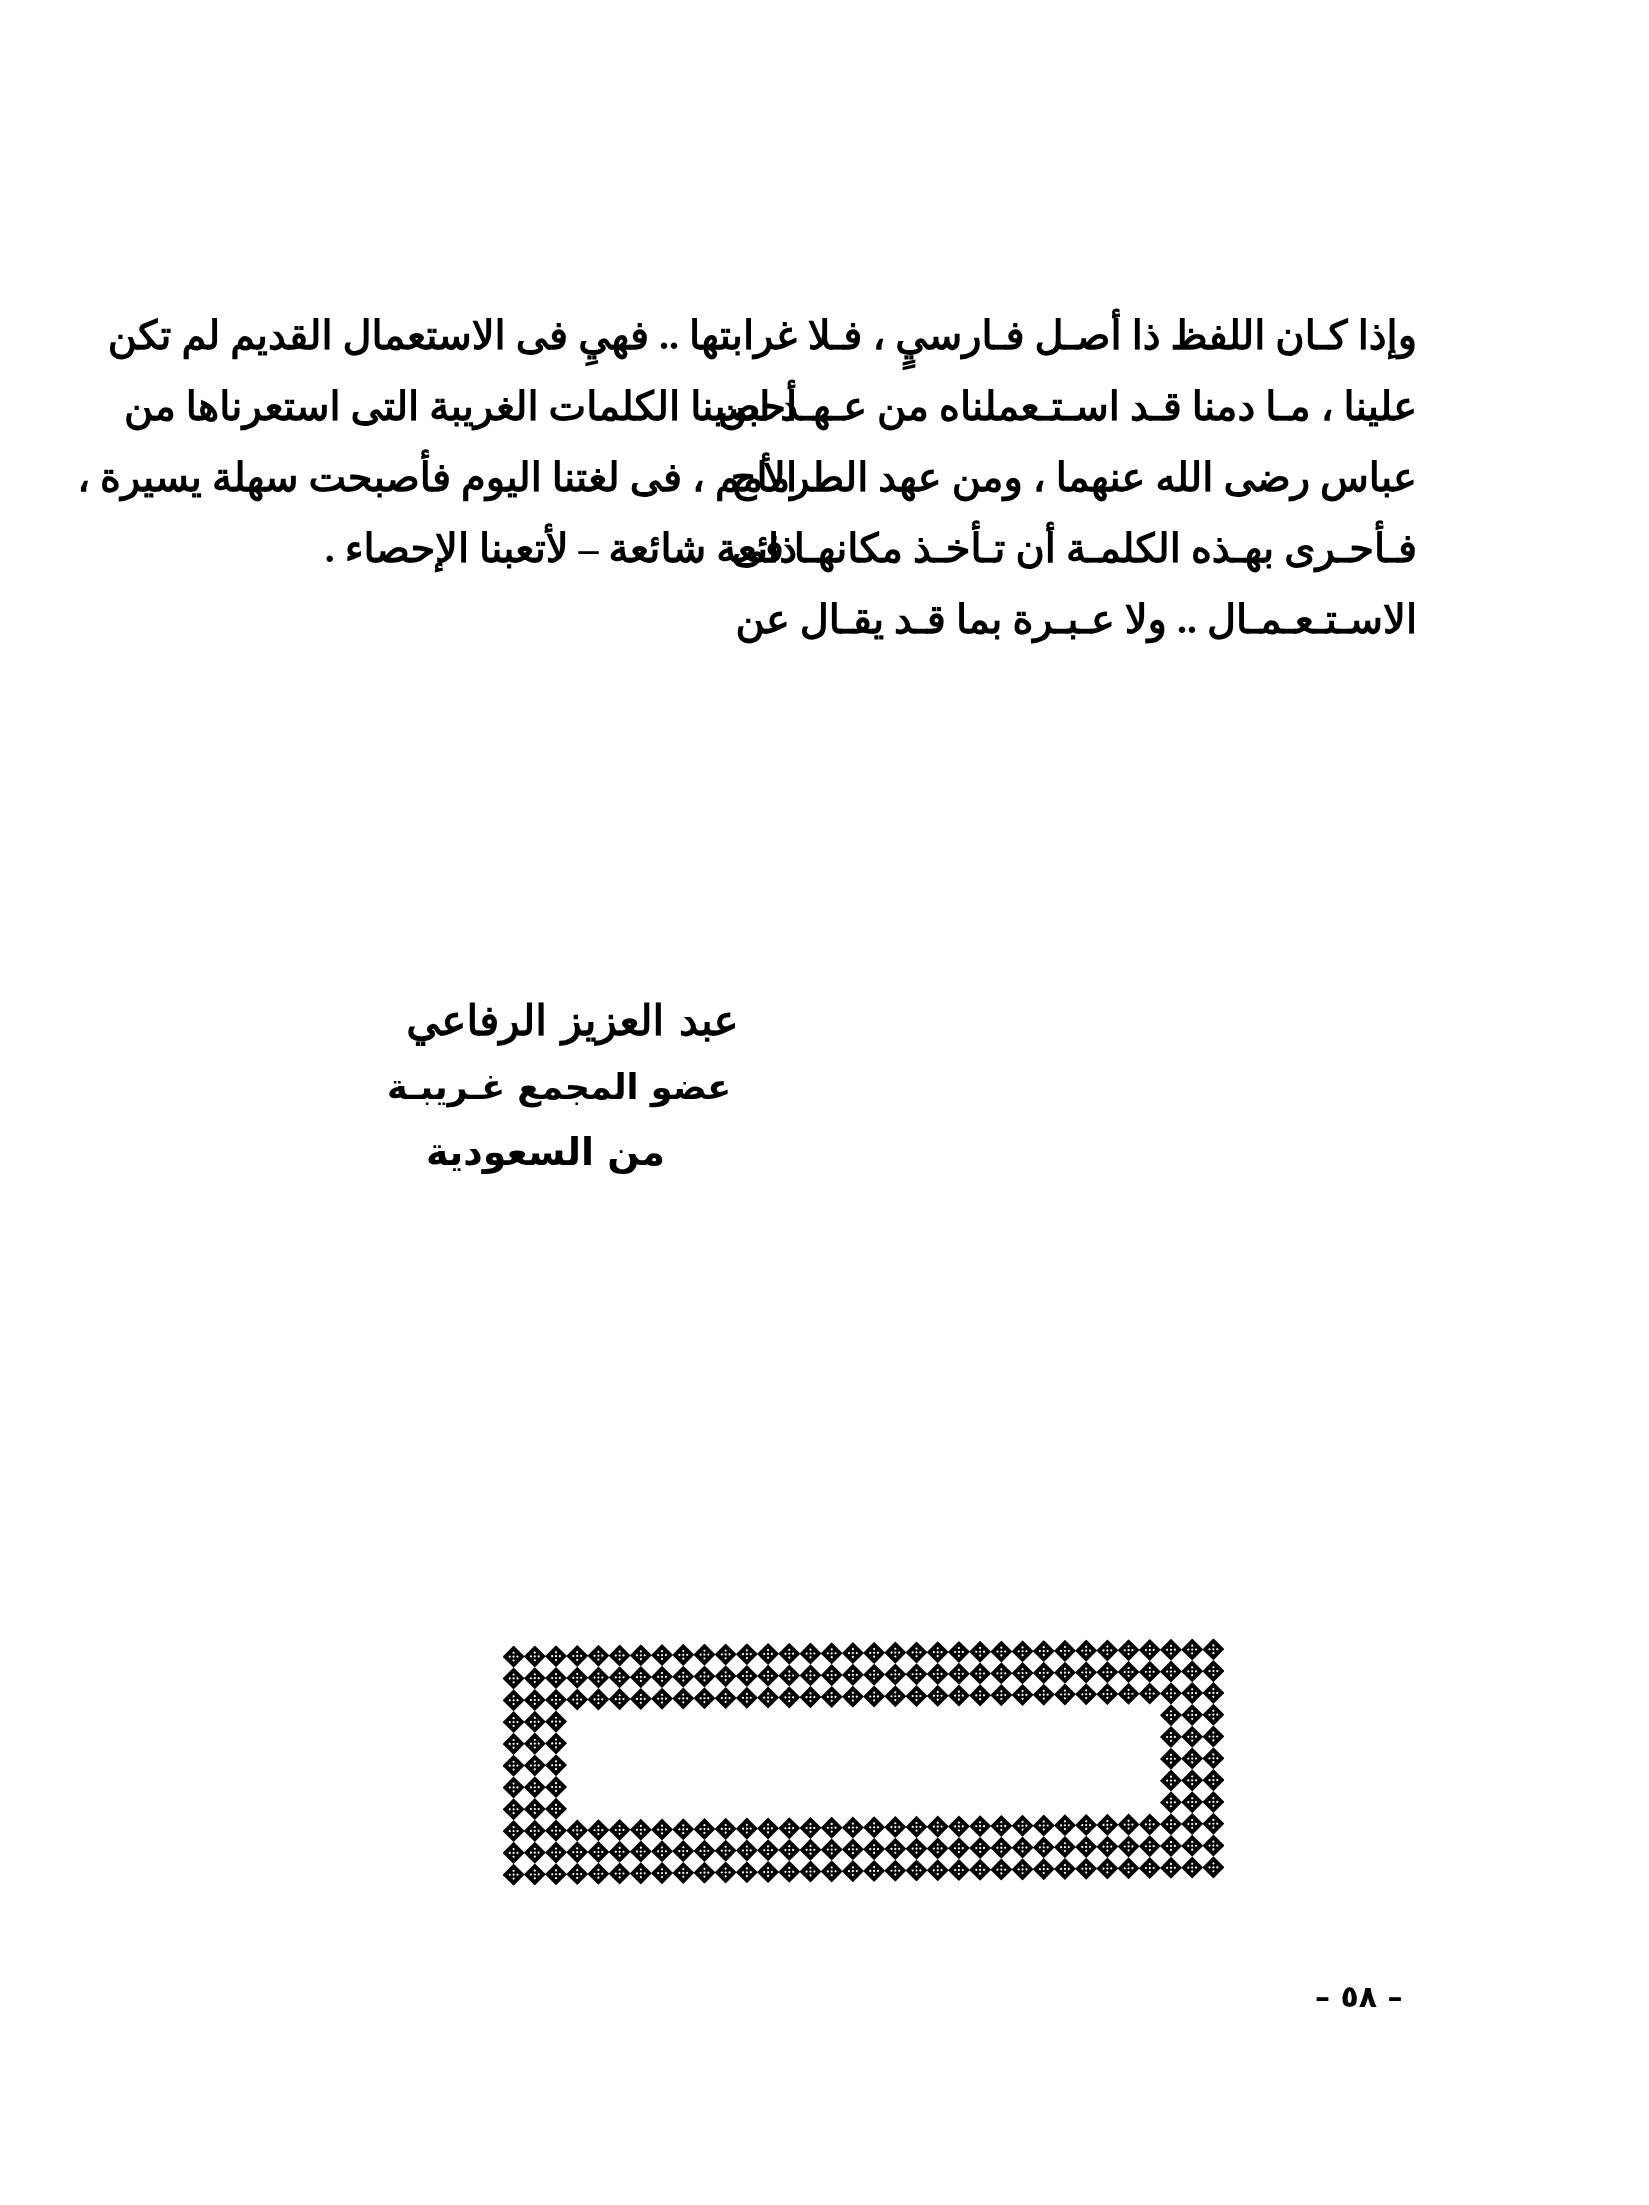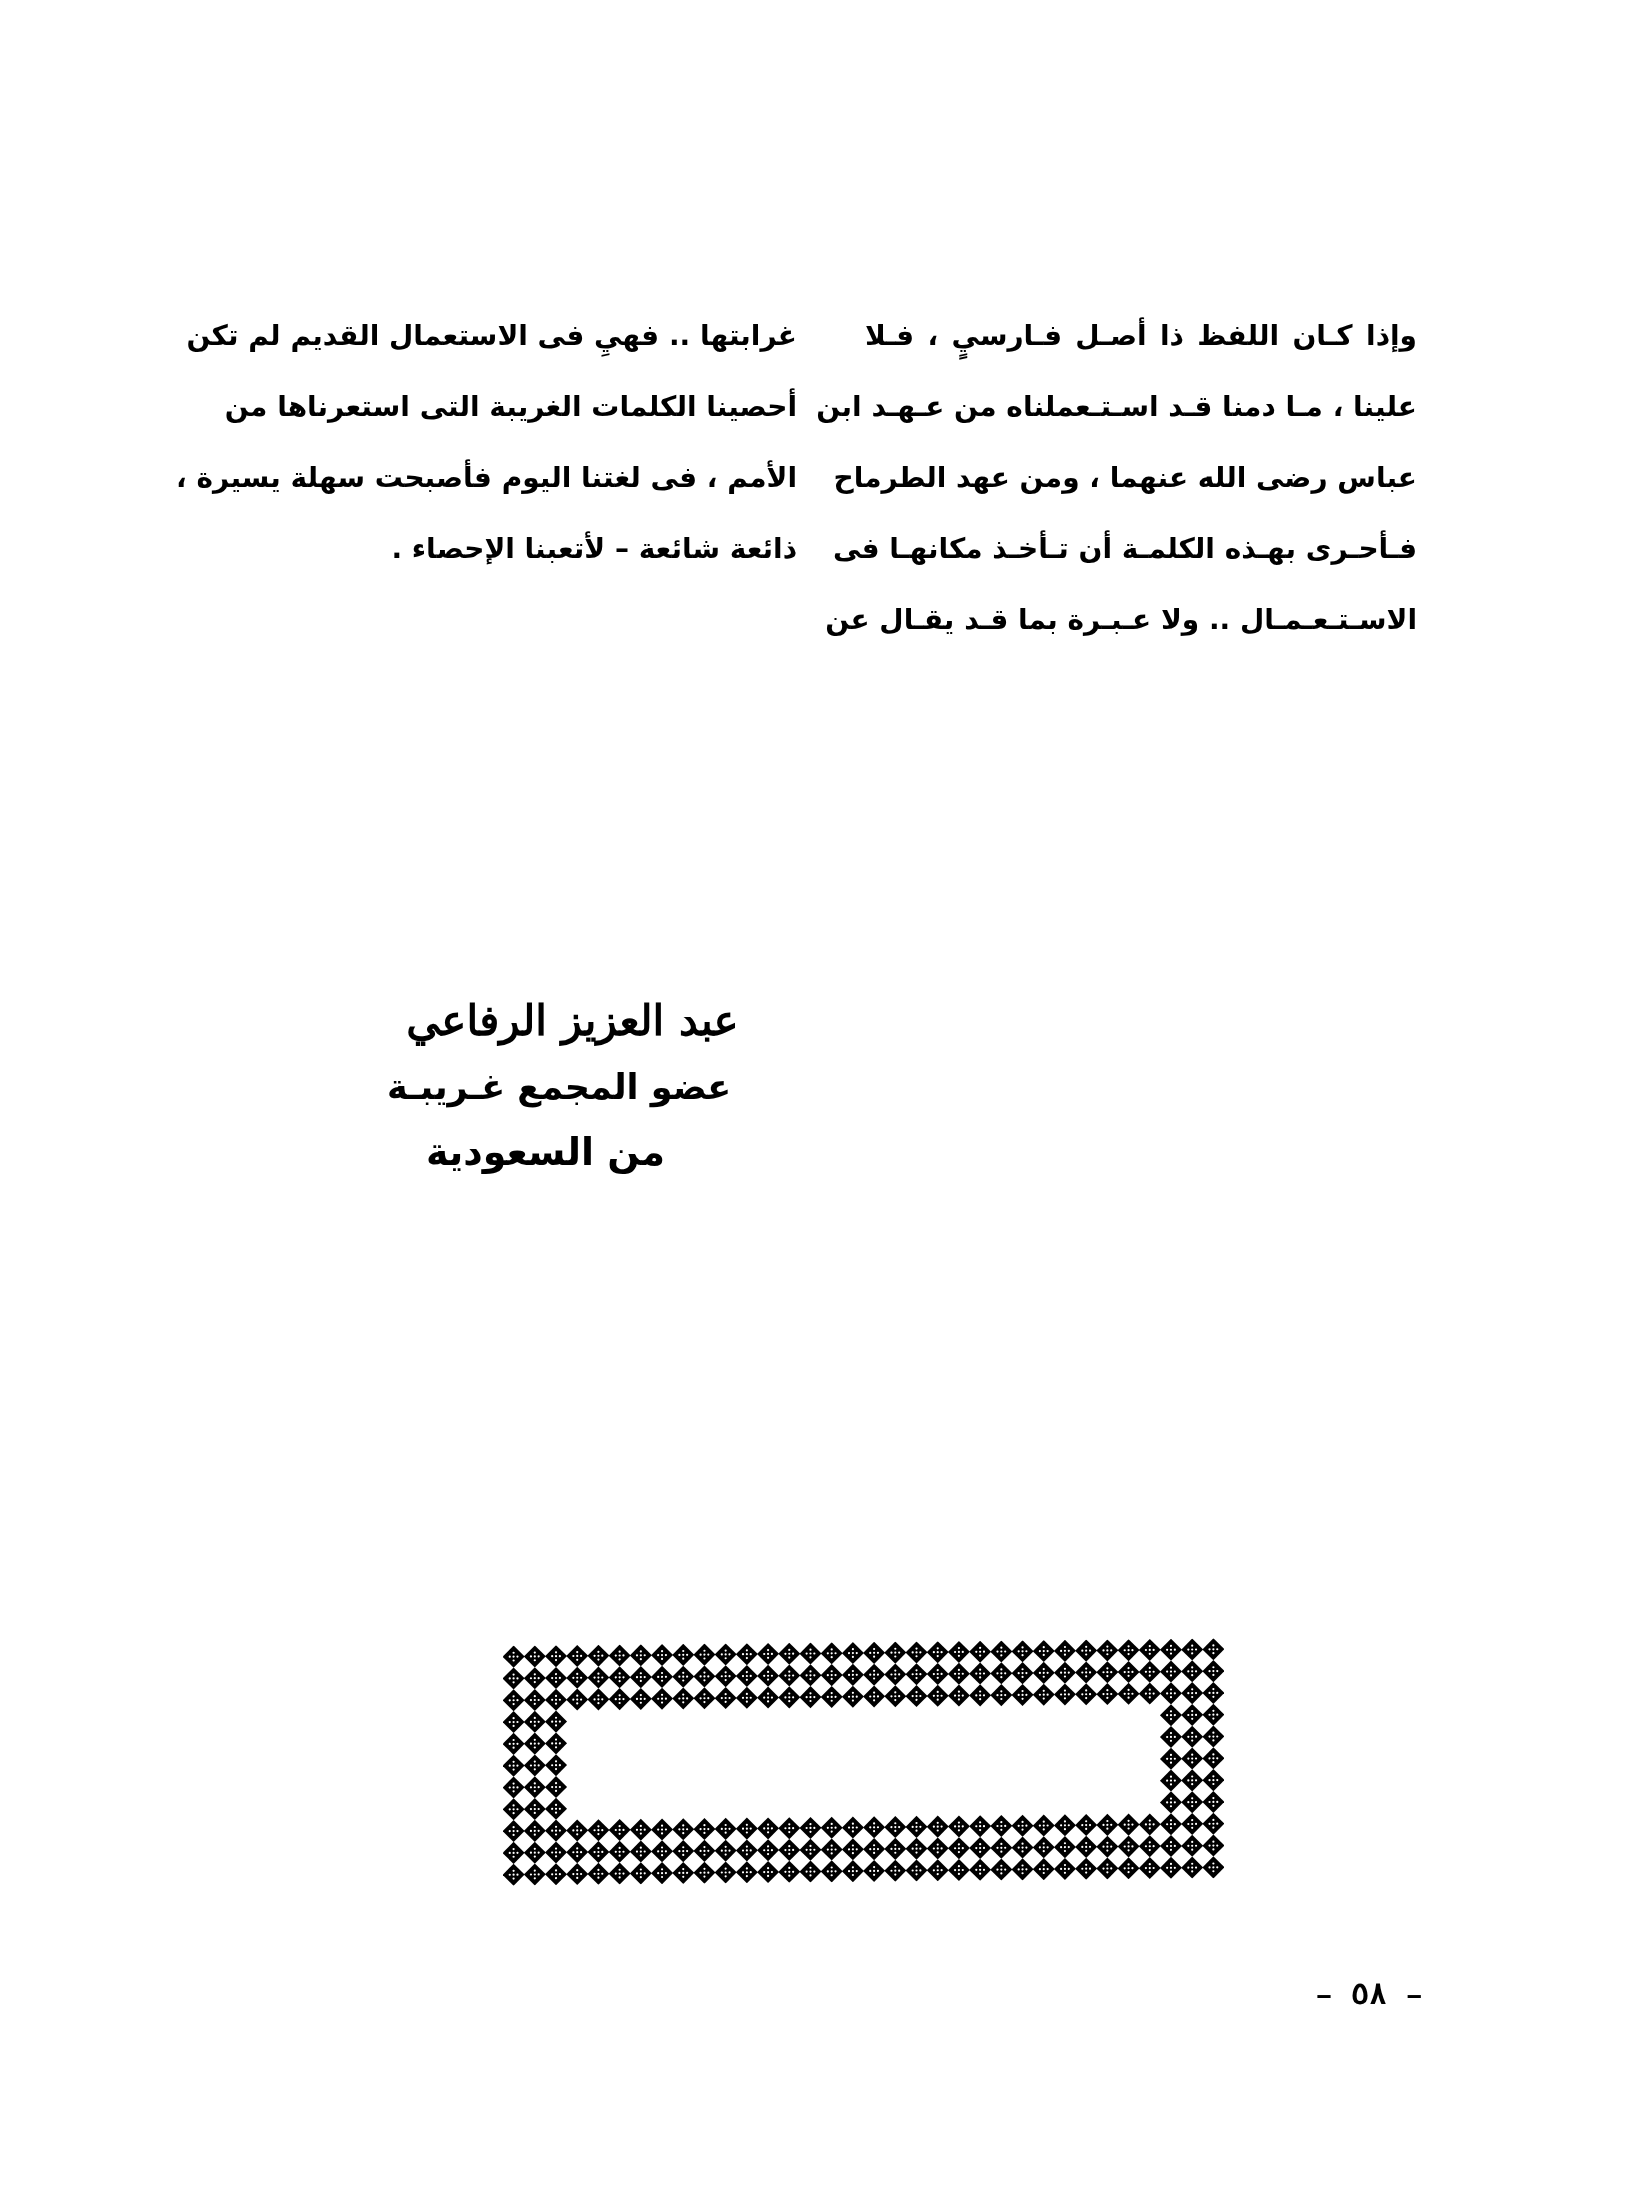--- a/index.html
+++ b/index.html
@@ -12,22 +12,23 @@
       height: 2205px;
       position: relative;
       overflow: hidden;
       font-family: "DejaVu Sans", sans-serif;
       color: #000000;
     }
     .col {
       position: absolute;
       direction: rtl;
       font-weight: bold;
-      font-size: 28px;
+      font-size: 40px;
       line-height: 71px;
+      font-family: Liberation Serif, serif;
     }
     .col-right {
       left: 865px;
       top: 300px;
       width: 552px;
     }
     .col-left {
       left: 245px;
       top: 300px;
       width: 552px;
@@ -85,21 +86,20 @@
     }
     .page-number {
       position: absolute;
       left: 1315px;
       top: 1976px;
       direction: rtl;
       font-weight: bold;
       font-size: 30px;
       line-height: 41px;
       white-space: nowrap;
-      font-family: Liberation Mono, monospace;
     }
   </style>
 </head>
 <body>
 
 <div>
 
   <div class="col col-right">
     <span class="line">وإذا كـان اللفظ ذا أصـل فـارسيٍ ، فـلا</span>
     <span class="line">علينا ، مـا دمنا قـد اسـتـعملناه من عـهـد ابن</span>

